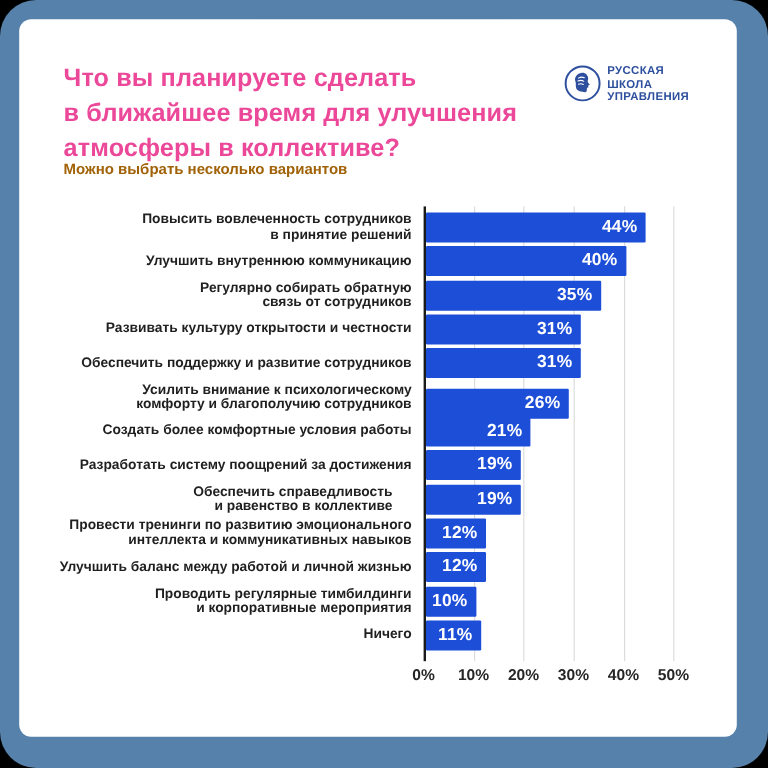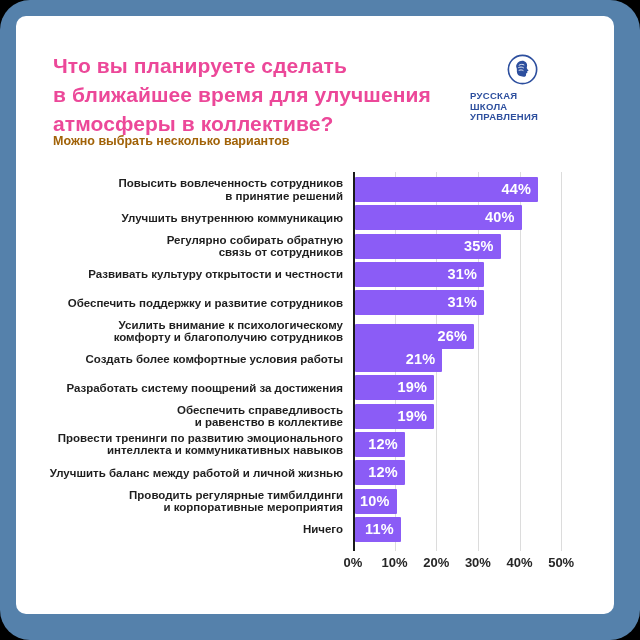--- a/index.html
+++ b/index.html
@@ -1,29 +1,29 @@
 <!DOCTYPE html>
 <html><head>
 <meta charset="utf-8">
 <style>
   html,body{margin:0;padding:0;background:#000;}
   body{width:640px;height:640px;position:relative;font-family:"Liberation Sans",sans-serif;-webkit-font-smoothing:antialiased;}
   .frame{position:absolute;left:0;top:0;width:640px;height:640px;background:#5581ab;border-radius:30px;}
   .card{position:absolute;left:16px;top:16px;width:598px;height:598px;background:#ffffff;border-radius:10px;overflow:hidden;}
   .title{position:absolute;left:37px;top:35px;width:420px;font-size:21px;line-height:29px;font-weight:700;color:#ec4899;white-space:pre-line;letter-spacing:0.1px;}
   .subtitle{position:absolute;left:37px;top:116px;font-size:12.5px;line-height:18px;font-weight:600;color:#a16207;}
-  .logo{position:absolute;left:454px;top:38px;display:flex;align-items:flex-end;gap:5px;flex-direction:column;}
+  .logo{position:absolute;left:454px;top:38px;display:flex;align-items:flex-start;gap:5px;}
   .logo svg{width:31px;height:31px;display:block;}
   .logo-text{display:flex;flex-direction:column;padding-top:1px;}
   .logo-text span{font-size:9.5px;line-height:10.5px;font-weight:700;color:#2d4f9e;letter-spacing:0.3px;}
   .chart{position:absolute;left:31px;top:156px;width:536px;height:420px;}
   .plot{position:absolute;left:306px;top:0;width:229px;height:373px;}
   .gridline{position:absolute;top:0;width:1px;background:#dcdcdc;}
   .axis-line{position:absolute;left:0;top:0;width:2px;background:#1a1a1a;}
-  .bar{position:absolute;left:2px;height:25px;background:#8b5cf6;border-radius:1px;}
+  .bar{position:absolute;left:2px;height:25px;background:#1d4ed8;border-radius:1px;}
   .bar-value{position:absolute;right:7px;top:0;height:25px;line-height:25px;color:#ffffff;font-size:14.5px;font-weight:700;letter-spacing:0.2px;}
   .cat-label{position:absolute;right:250px;left:0;height:25px;display:flex;align-items:center;justify-content:flex-end;
              text-align:right;font-size:11.5px;line-height:12.5px;font-weight:600;color:#1f1f1f;white-space:pre;}
   .xtick-label{position:absolute;top:383px;width:50px;margin-left:-25px;text-align:center;font-size:13px;font-weight:600;color:#262626;}
 </style>
 </head>
 <body>
 
 <div class="frame">
   <div class="card">
@@ -104,21 +104,21 @@
 в принятие решений</div>
         <div class="cat-label" style="top: 33.33px; right: 240px;">Улучшить внутреннюю коммуникацию</div>
         <div class="cat-label" style="top: 61.66px; right: 240px;">Регулярно собирать обратную
 связь от сотрудников</div>
         <div class="cat-label" style="top: 118.32px; right: 240px;">Обеспечить поддержку и развитие сотрудников</div>
         <div class="cat-label" style="top: 89.99px; right: 240px;">Развивать культуру открытости и честности</div>
         <div class="cat-label" style="top: 146.65px; right: 240px;">Усилить внимание к психологическому
 комфорту и благополучию сотрудников</div>
         <div class="cat-label" style="top: 174.98px; right: 240px;">Создать более комфортные условия работы</div>
         <div class="cat-label" style="top: 203.31px; right: 240px;">Разработать систему поощрений за достижения</div>
-        <div class="cat-label" style="top: 231.64px; right: 240px; text-align: right;">Обеспечить справедливость
+        <div class="cat-label" style="top: 231.64px; right: 256px; text-align: right;">Обеспечить справедливость
 и равенство в коллективе</div>
         <div class="cat-label" style="top: 259.97px; right: 240px;">Провести тренинги по развитию эмоционального
 интеллекта и коммуникативных навыков</div>
         <div class="cat-label" style="top: 288.3px; right: 240px;">Улучшить баланс между работой и личной жизнью</div>
         <div class="cat-label" style="top: 316.63px; right: 240px;">Проводить регулярные тимбилдинги
 и корпоративные мероприятия</div>
         <div class="cat-label" style="top: 344.96px; right: 240px;">Ничего</div>
       </div>
 
   </div>

